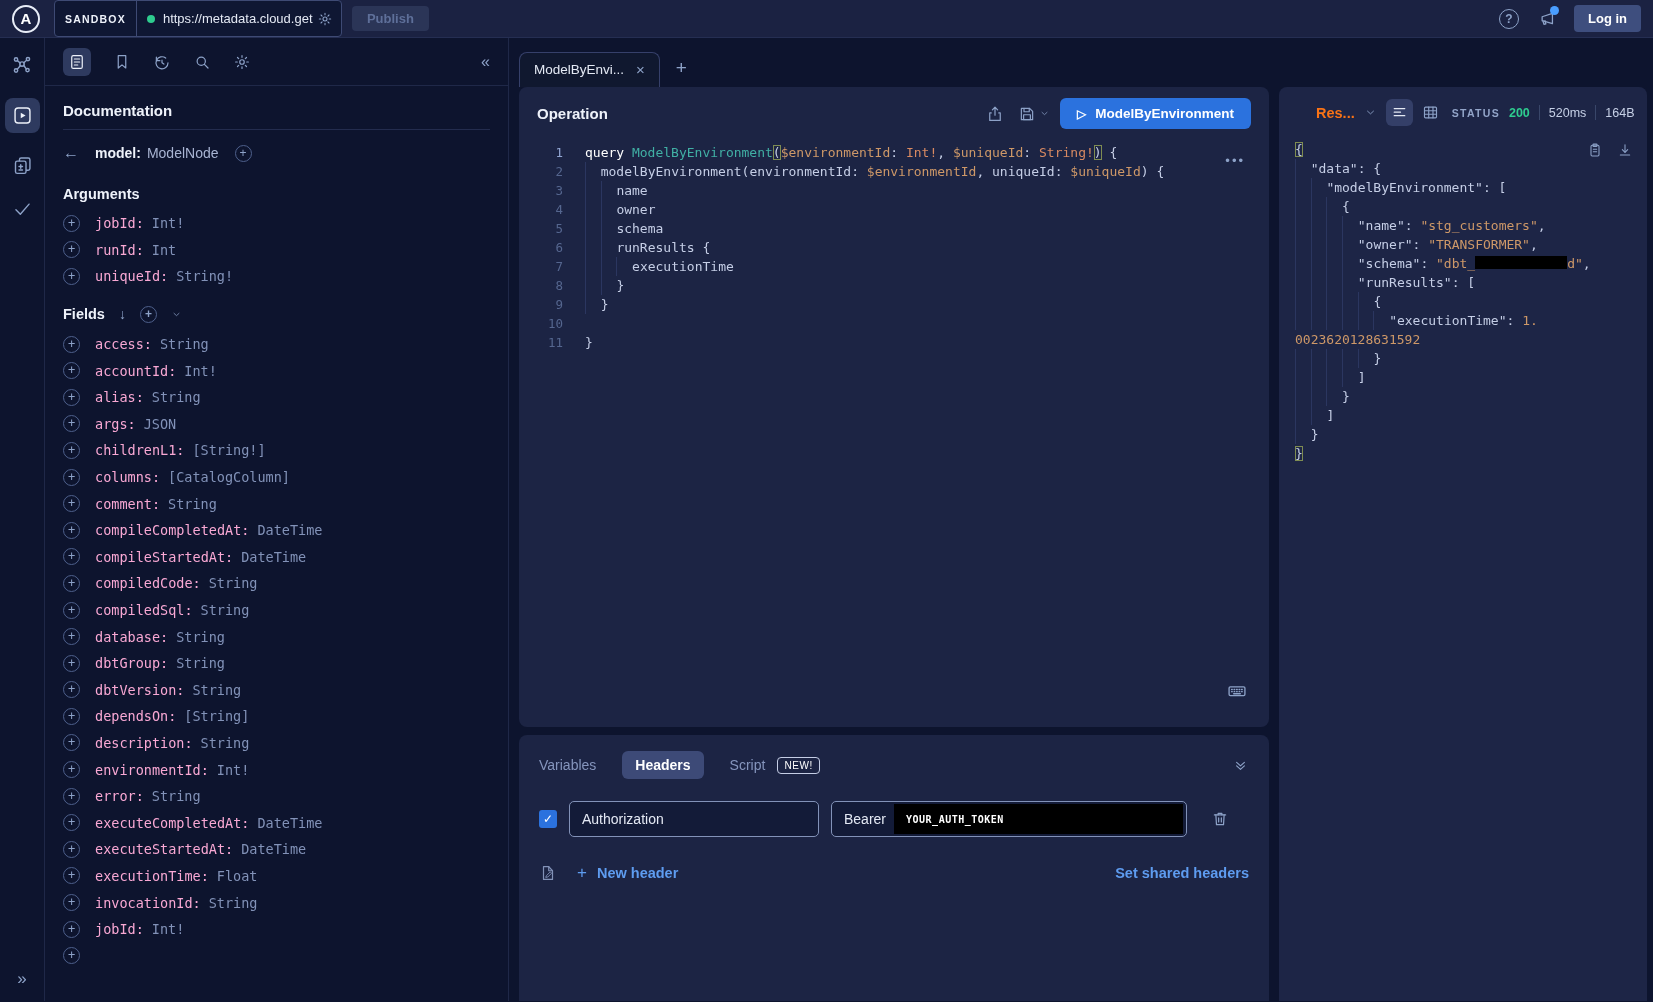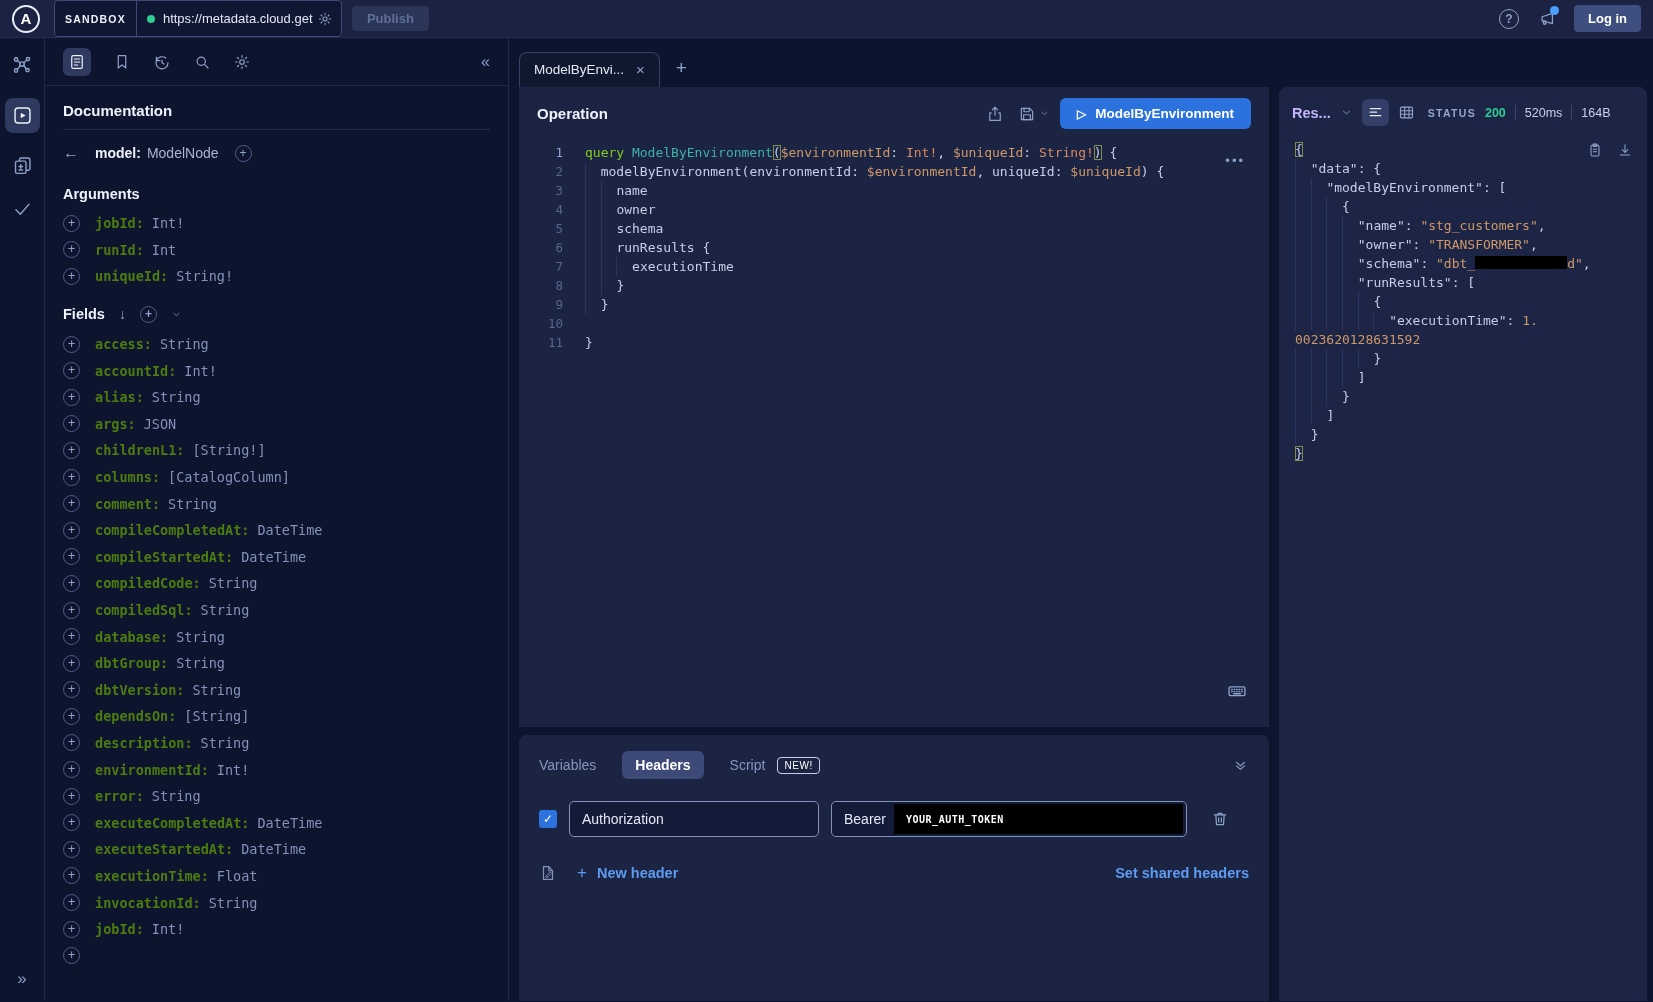--- a/index.html
+++ b/index.html
@@ -44,46 +44,46 @@
   .docs-hr{border:0;border-top:1px solid #232c4e;margin:0 0 6px;}
   .model-row{display:flex;align-items:center;gap:16px;height:34px;}
   .back{color:#8da2c8;font-size:16px;}
   .model-label{font-size:14px;font-weight:bold;color:#eef2fa;}
   .model-type{font-size:14px;color:#a8b4d2;margin-left:-10px;}
   .sec-title{font-size:14.5px;font-weight:bold;color:#eef2fa;margin:16px 0 8px;display:flex;align-items:center;gap:14px;}
   .sort{color:#8da2c8;font-size:14px;font-weight:normal;}
   .pc{width:17px;height:17px;border:1px solid #4e608c;border-radius:50%;color:#8da2c8;font-size:12px;line-height:15px;
       text-align:center;flex:none;display:inline-block;}
   .frow{display:flex;align-items:center;gap:15px;height:26.6px;font-family:"DejaVu Sans Mono",monospace;font-size:13.5px;}
-  .frow .fn{color:#4d7c0f;white-space:pre;font-weight:bold;}
+  .frow .fn{color:#f9a8d4;white-space:pre;}
   .frow .ft{color:#8292b8;margin-left:-7px;}
 
   
   .center{flex:1;min-width:0;display:flex;flex-direction:column;padding:0 10px;}
   .tabbar{height:49px;display:flex;align-items:flex-end;}
   .tab{display:flex;align-items:center;gap:12px;padding:9px 14px 10px;background:#10182f;border:1px solid #36406a;border-bottom:none;
        border-radius:8px 8px 0 0;}
   .tab-title{font-size:13.5px;color:#e4e9f4;}
   .tab-close{color:#8da2c8;font-size:15px;line-height:1;}
   .new-tab{color:#8da2c8;font-size:19px;margin:0 0 10px 16px;line-height:1;}
-  .op-card{flex:1;min-height:0;background:#1c2444;border-radius:0;position:relative;display:flex;flex-direction:column;}
+  .op-card{flex:1;min-height:0;background:#1c2444;border-radius:8px;position:relative;display:flex;flex-direction:column;}
   .op-header{display:flex;align-items:center;padding:11px 18px 8px;}
   .op-title{font-size:15px;font-weight:bold;color:#eef2fa;}
   .op-icons{margin-left:auto;display:flex;align-items:center;gap:14px;color:#8da2c8;}
   .save-group{display:flex;align-items:center;gap:3px;}
   .run-btn{display:flex;align-items:center;gap:9px;background:#2b72de;color:#fff;border:0;border-radius:6px;
            padding:8px 17px;font-size:13.5px;font-weight:bold;margin-left:10px;}
   .run-play{font-size:12px;}
   .op-code{flex:1;overflow:hidden;padding-top:6px;font-family:"DejaVu Sans Mono",monospace;font-size:13px;}
   .code-line{display:flex;height:19px;line-height:19px;white-space:pre;}
   .ln{flex:0 0 44px;text-align:right;margin-right:22px;color:#55668f;font-size:12.5px;}
   .ln.on{color:#93a7d4;}
   .lc{white-space:pre;}
   .g{display:inline-block;width:15.7px;height:19px;border-left:1px solid #2b3660;vertical-align:top;}
-  .t-kw{color:#84cc16}.t-op{color:#41b0a5}.t-var{color:#ce9868}.t-ty{color:#d98a62}
+  .t-kw{color:#ffffff}.t-op{color:#41b0a5}.t-var{color:#ce9868}.t-ty{color:#d98a62}
   .t-pl{color:#c5cee6}.t-fl{color:#c5cee6}.t-k{color:#c5cee6}.t-s{color:#ce9868}.t-n{color:#ce9868}
   .t-bk{color:#c5cee6;box-shadow:inset 0 0 0 1px #7e8c52;}
   .redact{display:inline-block;width:92px;height:13px;background:#000;vertical-align:-1px;}
   .op-ellipsis{position:absolute;top:66px;right:24px;color:#8da2c8;font-size:13px;letter-spacing:2px;}
   .op-kbd{position:absolute;bottom:26px;right:22px;color:#8da2c8;}
 
   
   .req-card{height:266px;margin-top:8px;background:#1c2444;border-radius:8px 8px 0 0;padding:16px 20px;position:relative;}
   .req-tabs{display:flex;align-items:center;gap:26px;}
   .req-tab{font-size:14px;color:#8595bd;}
@@ -105,21 +105,21 @@
   .req-footer{display:flex;align-items:center;margin-top:26px;gap:20px;}
   .file-edit{color:#8292b8;}
   .new-header{display:flex;align-items:center;gap:10px;color:#5e9cf0;font-size:14.5px;font-weight:bold;}
   .plus-sign{font-size:17px;font-weight:normal;}
   .set-shared{margin-left:auto;color:#5e9cf0;font-size:14.5px;font-weight:bold;}
 
   
   .right{flex:0 0 374px;padding:49px 6px 0 0;display:flex;}
   .resp-card{flex:1;background:#1d2546;border-radius:8px 8px 0 0;display:flex;flex-direction:column;min-width:0;}
   .resp-header{display:flex;align-items:center;padding:12px 12px 8px 13px;gap:9px;white-space:nowrap;}
-  .resp-title{font-size:14.5px;font-weight:bold;color:#c4b5fd;}
+  .resp-title{font-size:14.5px;font-weight:bold;color:#f97316;margin-left:24px;}
   .resp-chev{color:#8da2c8;}
   .fmt-icon{color:#8da2c8;}
   .fmt-icon.active{background:#343f68;border-radius:6px;padding:5px;color:#e4e9f4;}
   .status-label{font-size:10.5px;font-weight:bold;letter-spacing:1.3px;color:#93a5c9;margin-left:4px;}
   .status-code{font-size:12.5px;font-weight:bold;color:#2ecc8f;}
   .vsep{width:1px;height:15px;background:#394669;}
   .meta{font-size:12.5px;color:#c6d0e6;}
   .resp-body{flex:1;position:relative;padding:6px 12px 0 16px;font-family:"DejaVu Sans Mono",monospace;font-size:13px;overflow:hidden;}
   .resp-actions{position:absolute;top:8px;right:14px;display:flex;gap:14px;color:#8da2c8;}
 </style>

